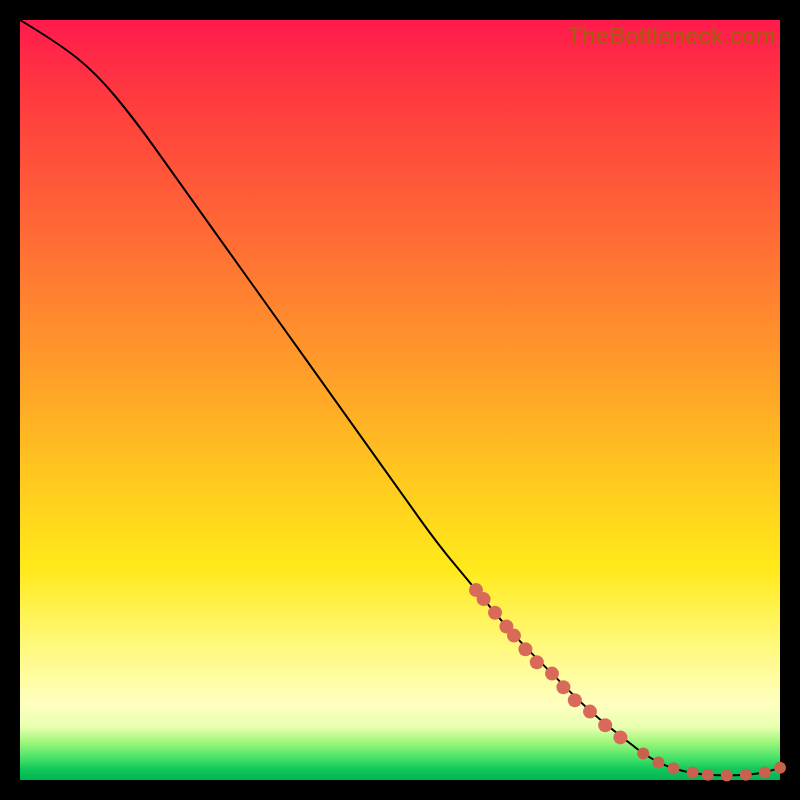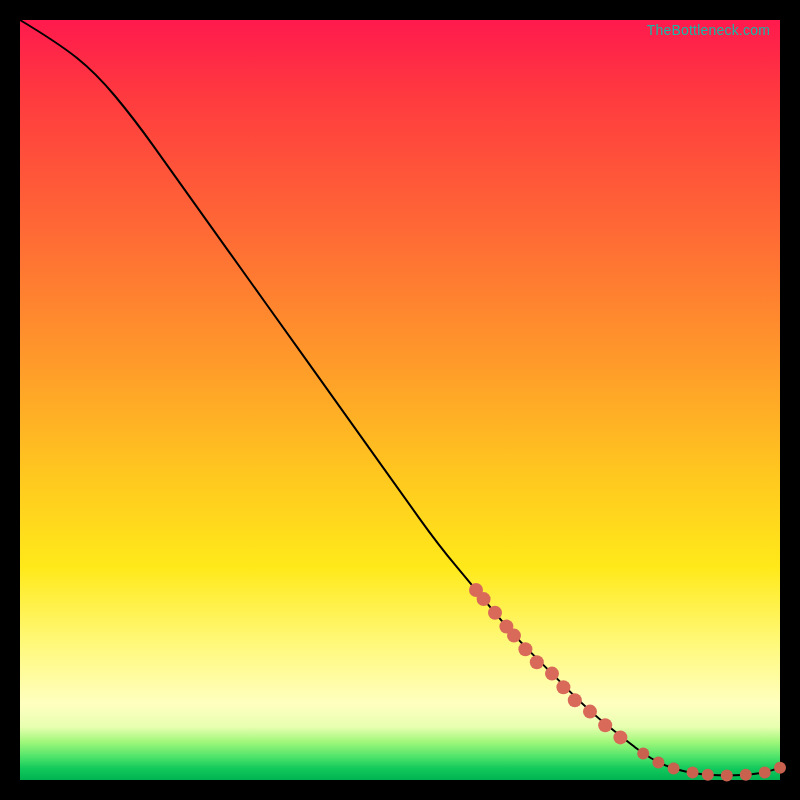--- a/index.html
+++ b/index.html
@@ -39,23 +39,23 @@
       #e8ffb0 93%,
       #9ff77a 95%,
       #4de36a 97%,
       #12c95c 98.5%,
       #00b351 100%
     );
   }
   .watermark {
     position: absolute;
     top: 2px;
-    right: 10px;
-    color: #14b8a6;
-    font-size: 14px;
+    right: 4px;
+    color: #a16207;
+    font-size: 24px;
     font-weight: 500;
     letter-spacing: 0.2px;
     user-select: none;
   }
   svg.plot {
     position: absolute;
     left: 0;
     top: 0;
     width: 760px;
     height: 760px;

